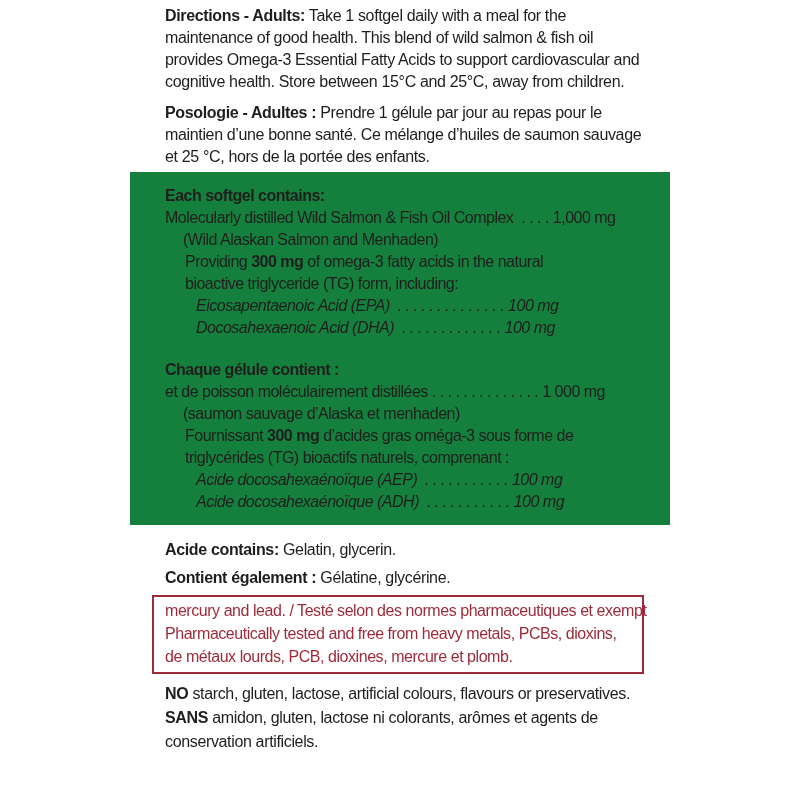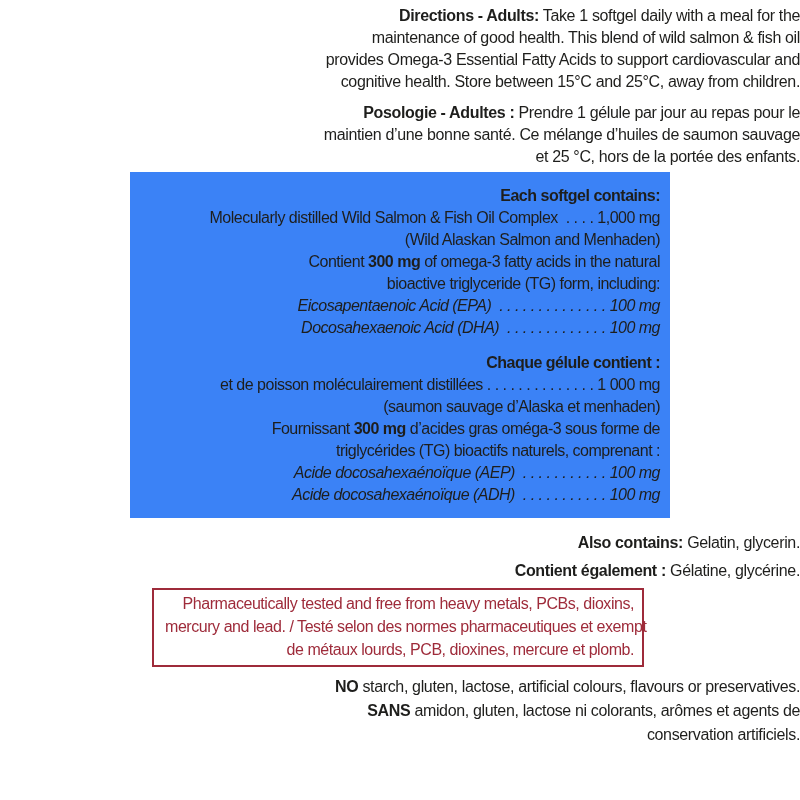--- a/index.html
+++ b/index.html
@@ -1,31 +1,31 @@
 <!DOCTYPE html>
 <html><head>
 <meta charset="utf-8">
 <style>
   html,body{margin:0;padding:0;background:#ffffff;}
   .page{
     position:relative;width:800px;height:800px;background:#ffffff;overflow:hidden;
     font-family:"Liberation Sans",sans-serif;color:#1e1e1c;
-    font-size:16px;line-height:22px;letter-spacing:-0.35px;text-align:right;
+    font-size:16px;line-height:22px;letter-spacing:-0.35px;
   }
   .b{font-weight:700;}
   .line{white-space:pre;}
   .sec-en{padding-top:5px;margin-left:165px;}
   .sec-fr{margin-top:9px;margin-left:165px;}
   .green{
     margin:4px 0 0 130px;width:540px;box-sizing:border-box;
-    background:#3b82f6;padding:13px 10px 12px 35px;
+    background:#15803d;padding:13px 10px 12px 35px;
   }
   .green .line{letter-spacing:-0.5px;}
-  .fr-head{margin-top:13px;}
-  .i1{margin-left:6px;}
+  .fr-head{margin-top:20px;}
+  .i1{margin-left:18px;}
   .i2{margin-left:20px;}
   .i3{margin-left:31px;font-style:italic;}
   .also{margin:14px 0 0 165px;}
   .also .line{margin-bottom:6px;}
   .redbox{
     margin:6px 0 0 152px;width:492px;box-sizing:border-box;
     border:2px solid #9e2b3a;color:#9e2b3a;
     padding:2px 8px 4px 11px;line-height:23px;letter-spacing:-0.45px;
   }
   .nofrom{margin:8px 0 0 165px;line-height:24px;}
@@ -46,43 +46,43 @@
     <div class="line"><span class="b">Posologie - Adultes :</span><span> Prendre 1 gélule par jour au repas pour le</span></div>
     <div class="line">maintien d’une bonne santé. Ce mélange d’huiles de saumon sauvage</div>
     <div class="line">et 25&nbsp;°C, hors de la portée des enfants.</div>
   </section>
 
   <section class="green">
     <div class="line"><span class="b">Each softgel contains:</span></div>
 
     <div class="line"><span>Molecularly distilled Wild Salmon &amp; Fish Oil Complex</span><span>  . . . . </span><span>1,000 mg</span></div>
     <div class="line i1"><span>(Wild Alaskan Salmon and Menhaden)</span></div>
-    <div class="line i2"><span>Contient </span><span class="b">300 mg</span><span> of omega-3 fatty acids in the natural</span></div>
+    <div class="line i2"><span>Providing </span><span class="b">300 mg</span><span> of omega-3 fatty acids in the natural</span></div>
     <div class="line i2"><span>bioactive triglyceride (TG) form, including:</span></div>
     <div class="line i3"><span>Eicosapentaenoic Acid (EPA)</span><span>  . . . . . . . . . . . . . . </span><span>100 mg</span></div>
     <div class="line i3"><span>Docosahexaenoic Acid (DHA)</span><span>  . . . . . . . . . . . . . </span><span>100 mg</span></div>
 
     <div class="line fr-head"><span class="b">Chaque gélule contient :</span></div>
 
     <div class="line"><span>et de poisson moléculairement distillées</span><span> . . . . . . . . . . . . . . </span><span>1&nbsp;000 mg</span></div>
     <div class="line i1"><span>(saumon sauvage d’Alaska et menhaden)</span></div>
     <div class="line i2"><span>Fournissant </span><span class="b">300 mg</span><span> d’acides gras oméga-3 sous forme de</span></div>
     <div class="line i2"><span>triglycérides (TG) bioactifs naturels, comprenant :</span></div>
     <div class="line i3"><span>Acide docosahexaénoïque (AEP)</span><span>  . . . . . . . . . . . </span><span>100 mg</span></div>
     <div class="line i3"><span>Acide docosahexaénoïque (ADH)</span><span>  . . . . . . . . . . . </span><span>100 mg</span></div>
   </section>
 
   <section class="also">
-    <div class="line"><span class="b">Also contains:</span><span> Gelatin, glycerin.</span></div>
+    <div class="line"><span class="b">Acide contains:</span><span> Gelatin, glycerin.</span></div>
     <div class="line"><span class="b">Contient également :</span><span> Gélatine, glycérine.</span></div>
   </section>
 
   <section class="redbox">
+    <div class="line">mercury and lead. / Testé selon des normes pharmaceutiques et exempt</div>
     <div class="line">Pharmaceutically tested and free from heavy metals, PCBs, dioxins,</div>
-    <div class="line">mercury and lead. / Testé selon des normes pharmaceutiques et exempt</div>
     <div class="line">de métaux lourds, PCB, dioxines, mercure et plomb.</div>
   </section>
 
   <section class="nofrom">
     <div class="line"><span class="b">NO</span><span> starch, gluten, lactose, artificial colours, flavours or preservatives.</span></div>
     <div class="line"><span class="b">SANS</span><span> amidon, gluten, lactose ni colorants, arômes et agents de</span></div>
     <div class="line">conservation artificiels.</div>
   </section>
 
 </div>

